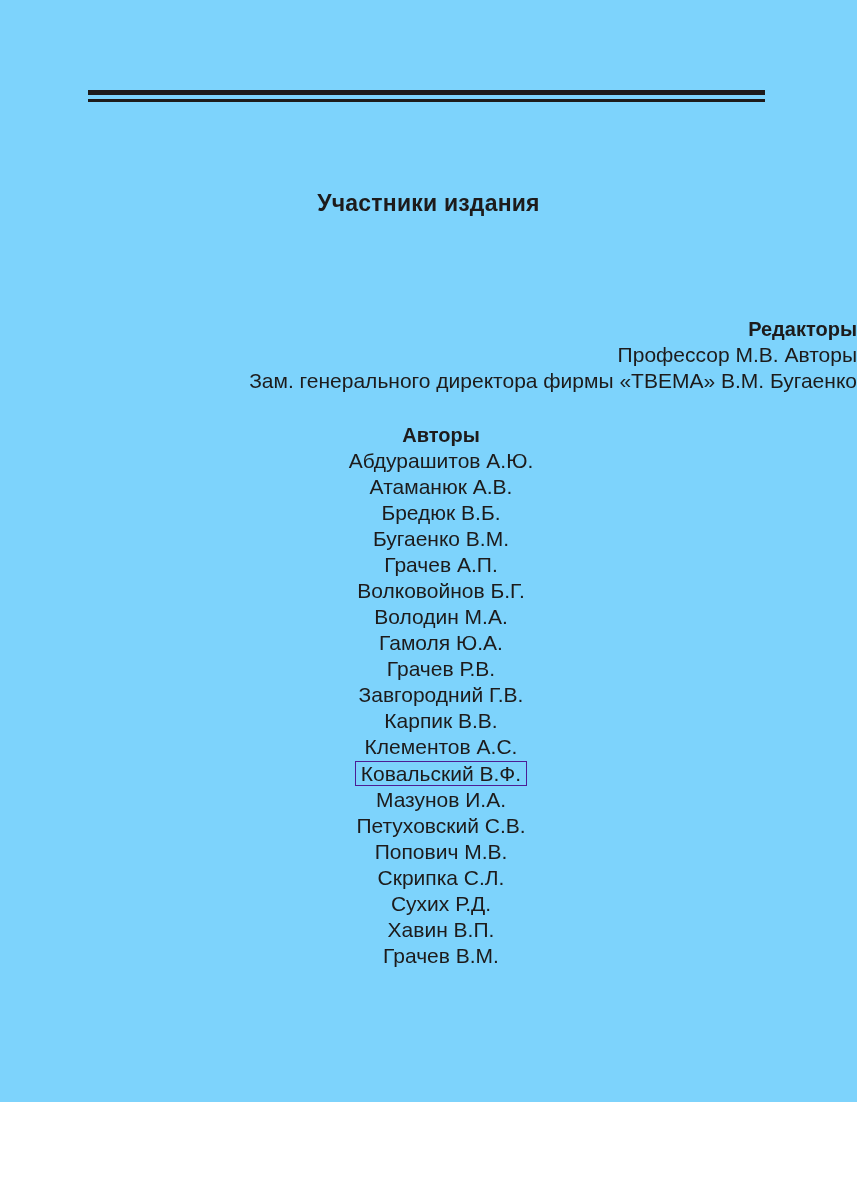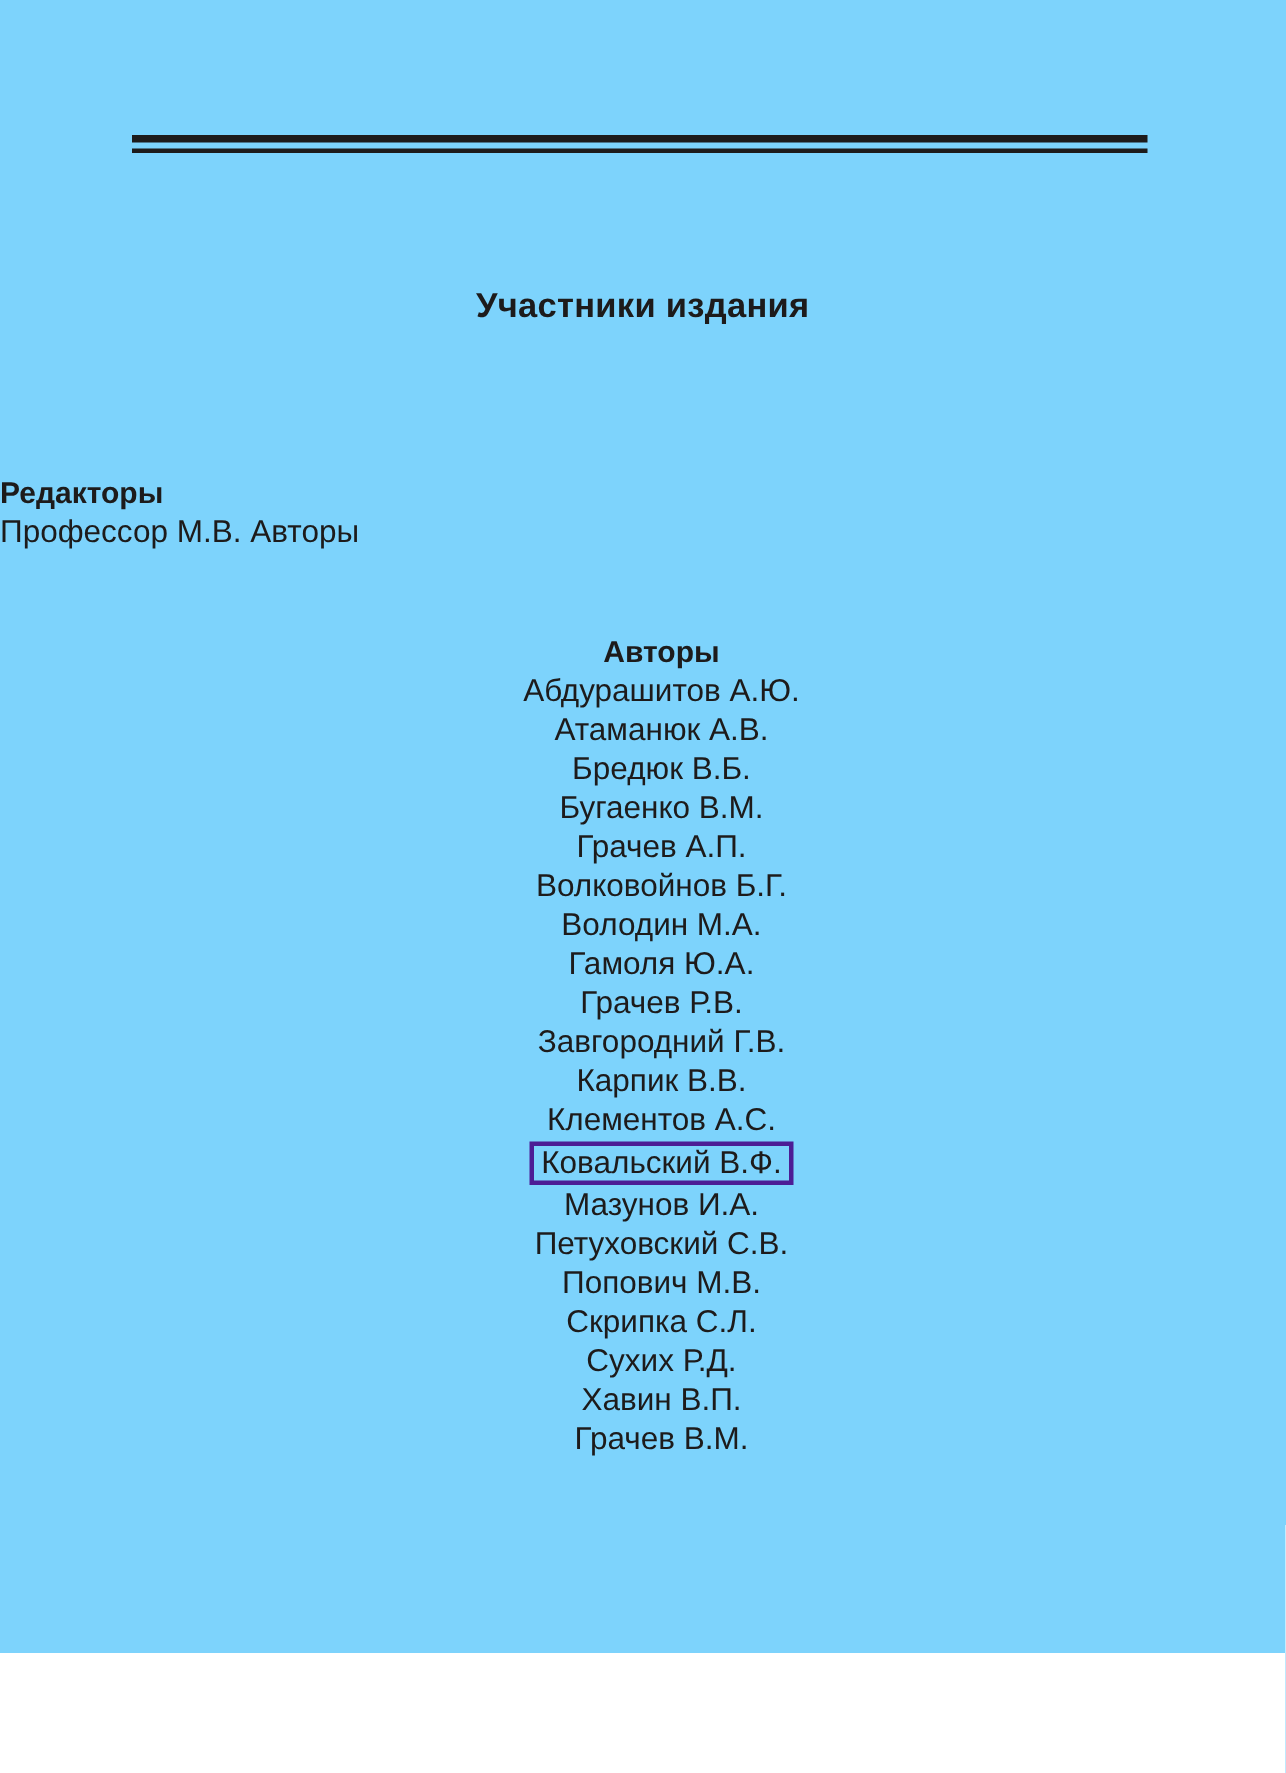--- a/index.html
+++ b/index.html
@@ -43,21 +43,21 @@
     font-size: 23px;
     font-weight: bold;
     line-height: 30px;
     letter-spacing: 0.2px;
   }
   .editors-block {
     position: absolute;
     top: 316px;
     left: 0;
     right: 0;
-    text-align: left;
+    text-align: right;
     font-size: 21px;
     line-height: 26px;
   }
   .authors-block {
     position: absolute;
     top: 422px;
     left: 0;
     right: 0;
     text-align: center;
     font-size: 21px;
@@ -66,21 +66,21 @@
   }
   .heading {
     font-weight: bold;
     font-size: 20px;
   }
   .line {
     white-space: nowrap;
   }
   .boxed {
     display: inline-block;
-    border: 3px solid #4c1d95;
+    border: 1px solid #4c1d95;
     padding: 0 5px;
     line-height: 23px;
     margin: 1px 0;
   }
 </style>
 </head>
 <body>
 
 <div class="page">
 
@@ -88,20 +88,21 @@
     <div class="rule-thick"></div>
     <div class="rule-gap"></div>
     <div class="rule-thin"></div>
   </div>
 
   <h1 class="title">Участники издания</h1>
 
   <div class="editors-block">
     <div class="heading">Редакторы</div>
     <div class="line">Профессор М.В. Авторы</div>
+    <div class="line">Зам. генерального директора фирмы «ТВЕМА» В.М. Бугаенко</div>
   </div>
 
   <div class="authors-block">
     <div class="heading">Авторы</div>
     <div id="authors-list">
         <div class="line"><span>Абдурашитов А.Ю.</span></div>
         <div class="line"><span>Атаманюк А.В.</span></div>
         <div class="line"><span>Бредюк В.Б.</span></div>
         <div class="line"><span>Бугаенко В.М.</span></div>
         <div class="line"><span>Грачев А.П.</span></div>

